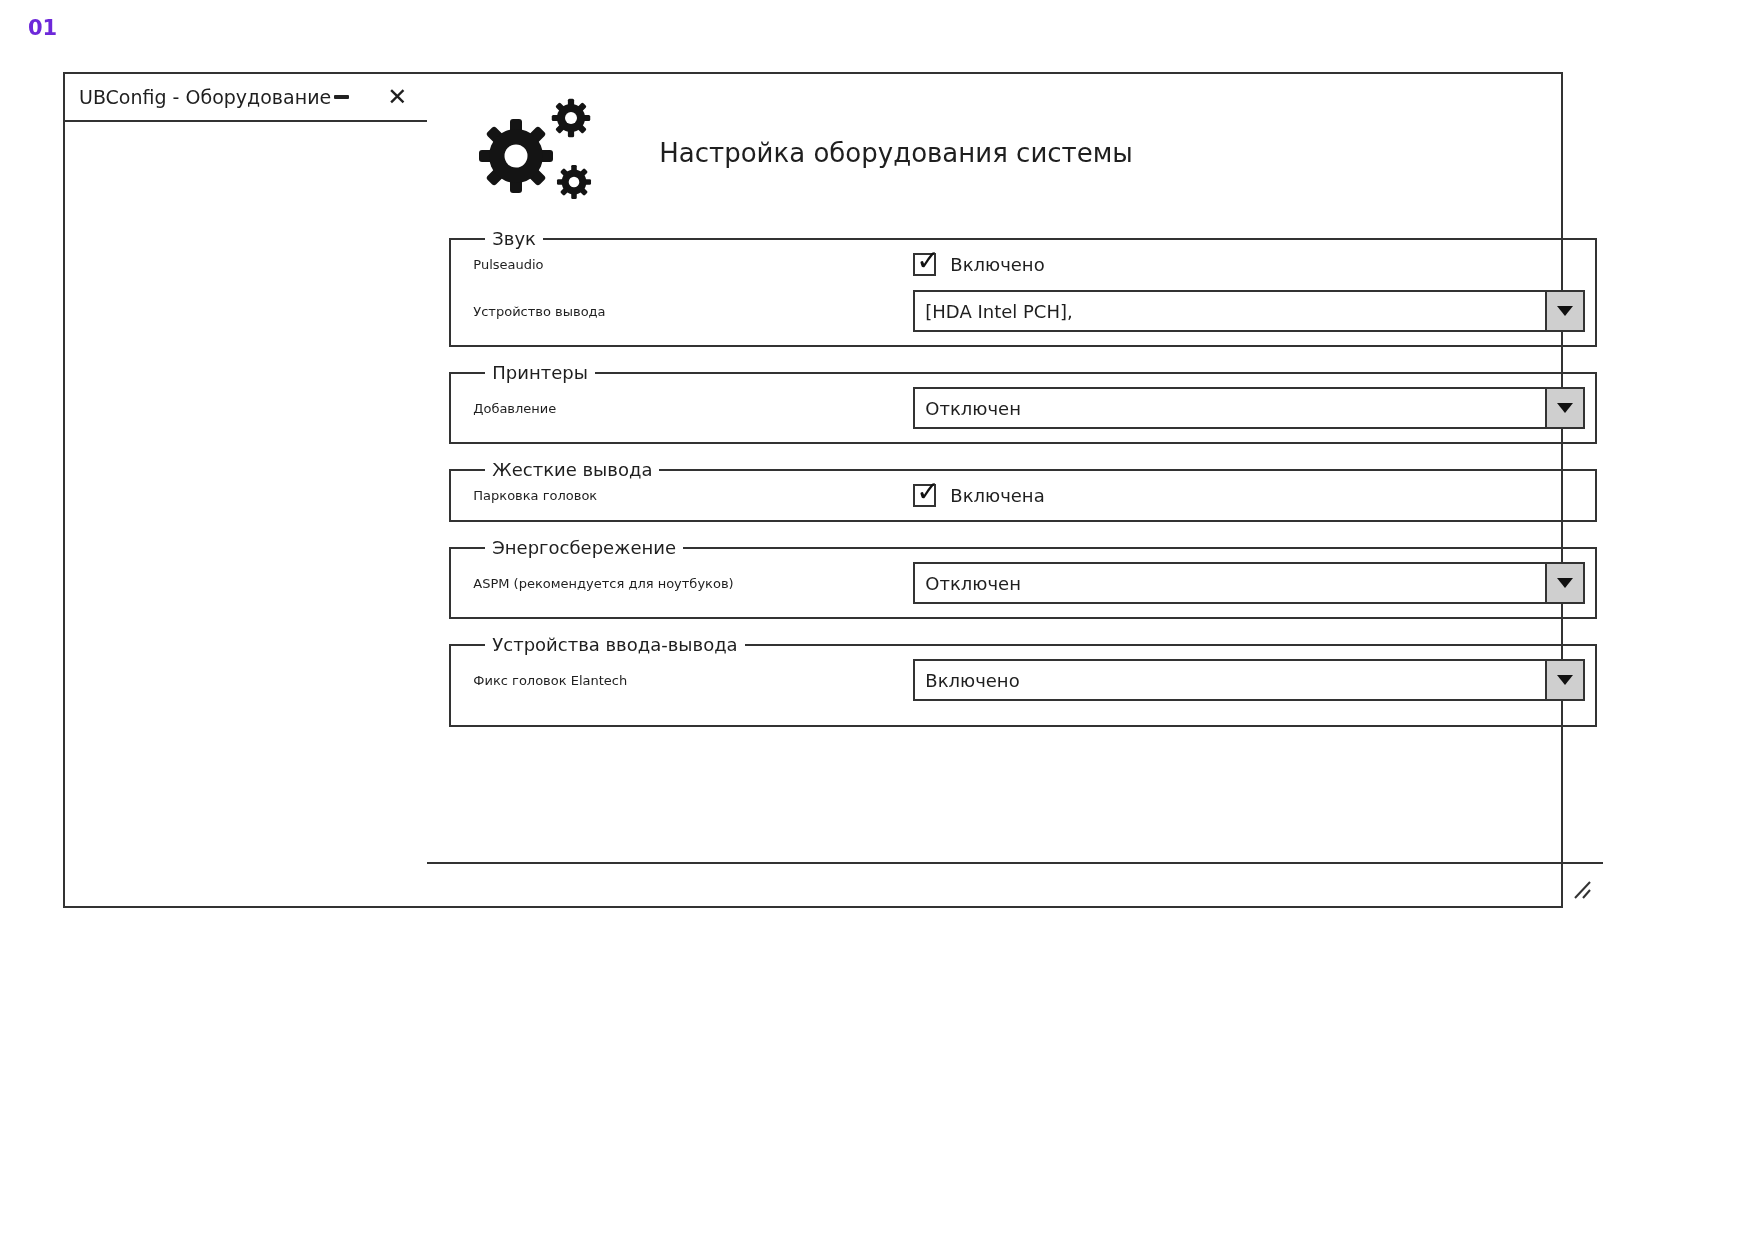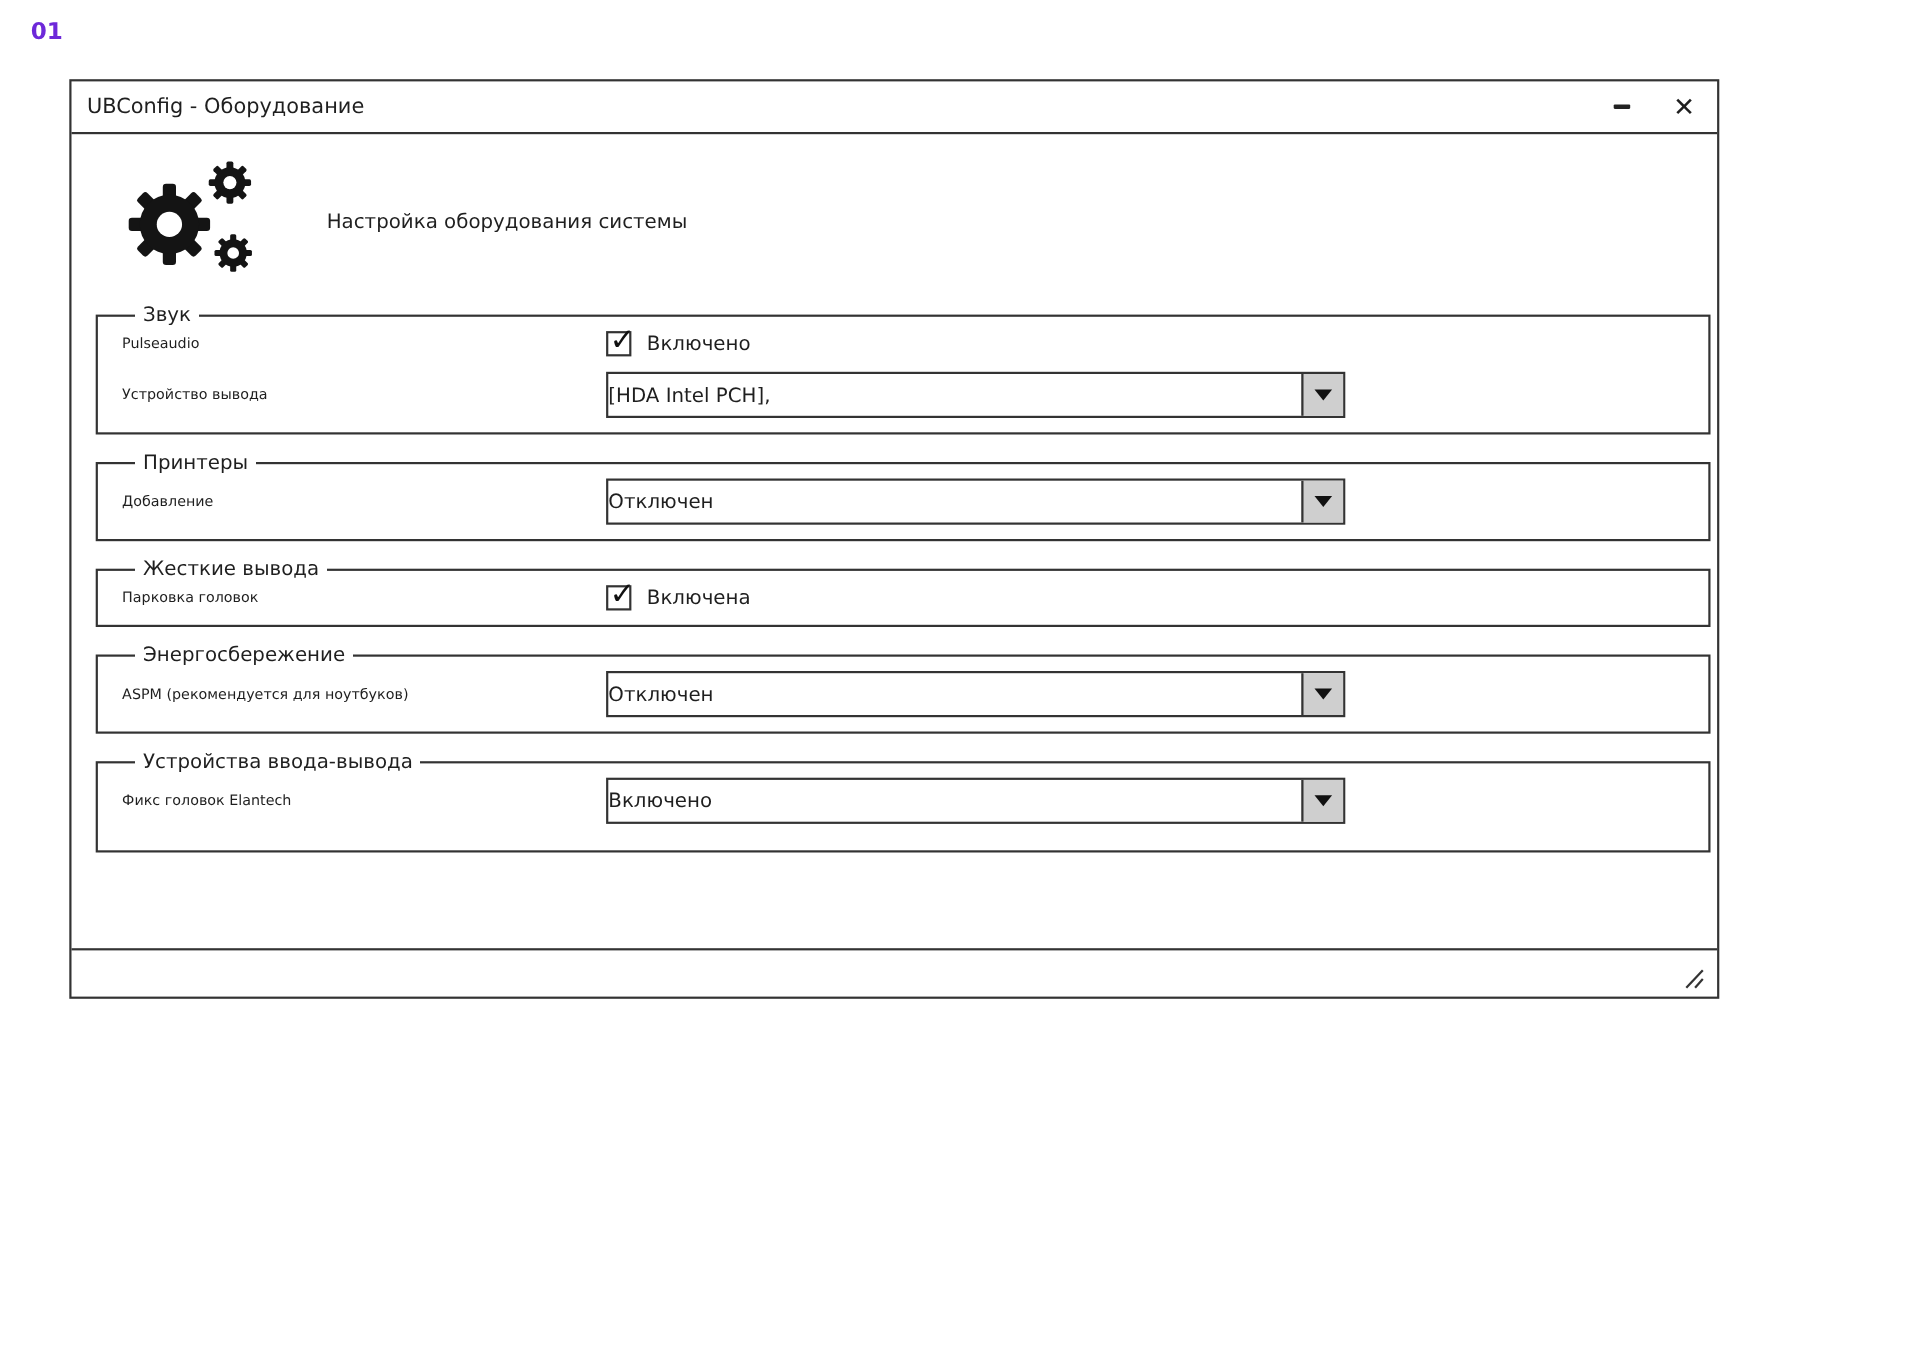--- a/index.html
+++ b/index.html
@@ -26,21 +26,21 @@
   }
   .window {
     position: absolute;
     left: 63px;
     top: 72px;
     width: 1500px;
     height: 836px;
     border: 2px solid #333;
     background: #fff;
     display: flex;
-    flex-direction: column;
+    flex-direction: row;
     box-sizing: border-box;
   }
   .titlebar {
     height: 46px;
     border-bottom: 2px solid #333;
     display: flex;
     align-items: center;
     justify-content: space-between;
     padding: 0 20px 0 14px;
     flex: 0 0 auto;
@@ -57,21 +57,21 @@
 
   .content { flex: 1 1 auto; display: flex; flex-direction: column; }
 
   .header-row {
     margin: 18px 0 14px 45px;
     display: flex;
     align-items: center;
     gap: 55px;
   }
   .gears { width: 132px; height: 122px; flex: 0 0 auto; }
-  .subtitle { font-size: 18px; }
+  .subtitle { font-size: 26px; }
 
   fieldset.group {
     border: 2px solid #333;
     margin: 0 6px 15px 22px;
     padding: 4px 10px 13px 22px;
   }
   fieldset.group legend {
     font-size: 18px;
     padding: 0 7px;
     margin-left: 12px;
@@ -109,20 +109,21 @@
     border: 2px solid #333;
     background: #fff;
     display: flex;
     align-items: stretch;
     box-sizing: border-box;
   }
   .combo-value {
     flex: 1;
     display: flex;
     align-items: center;
+    padding-left: 10px;
     font-size: 18px;
     white-space: nowrap;
     overflow: hidden;
   }
   .combo-btn {
     width: 36px;
     flex: 0 0 auto;
     background: #cfcfcf;
     border-left: 2px solid #333;
     display: flex;

